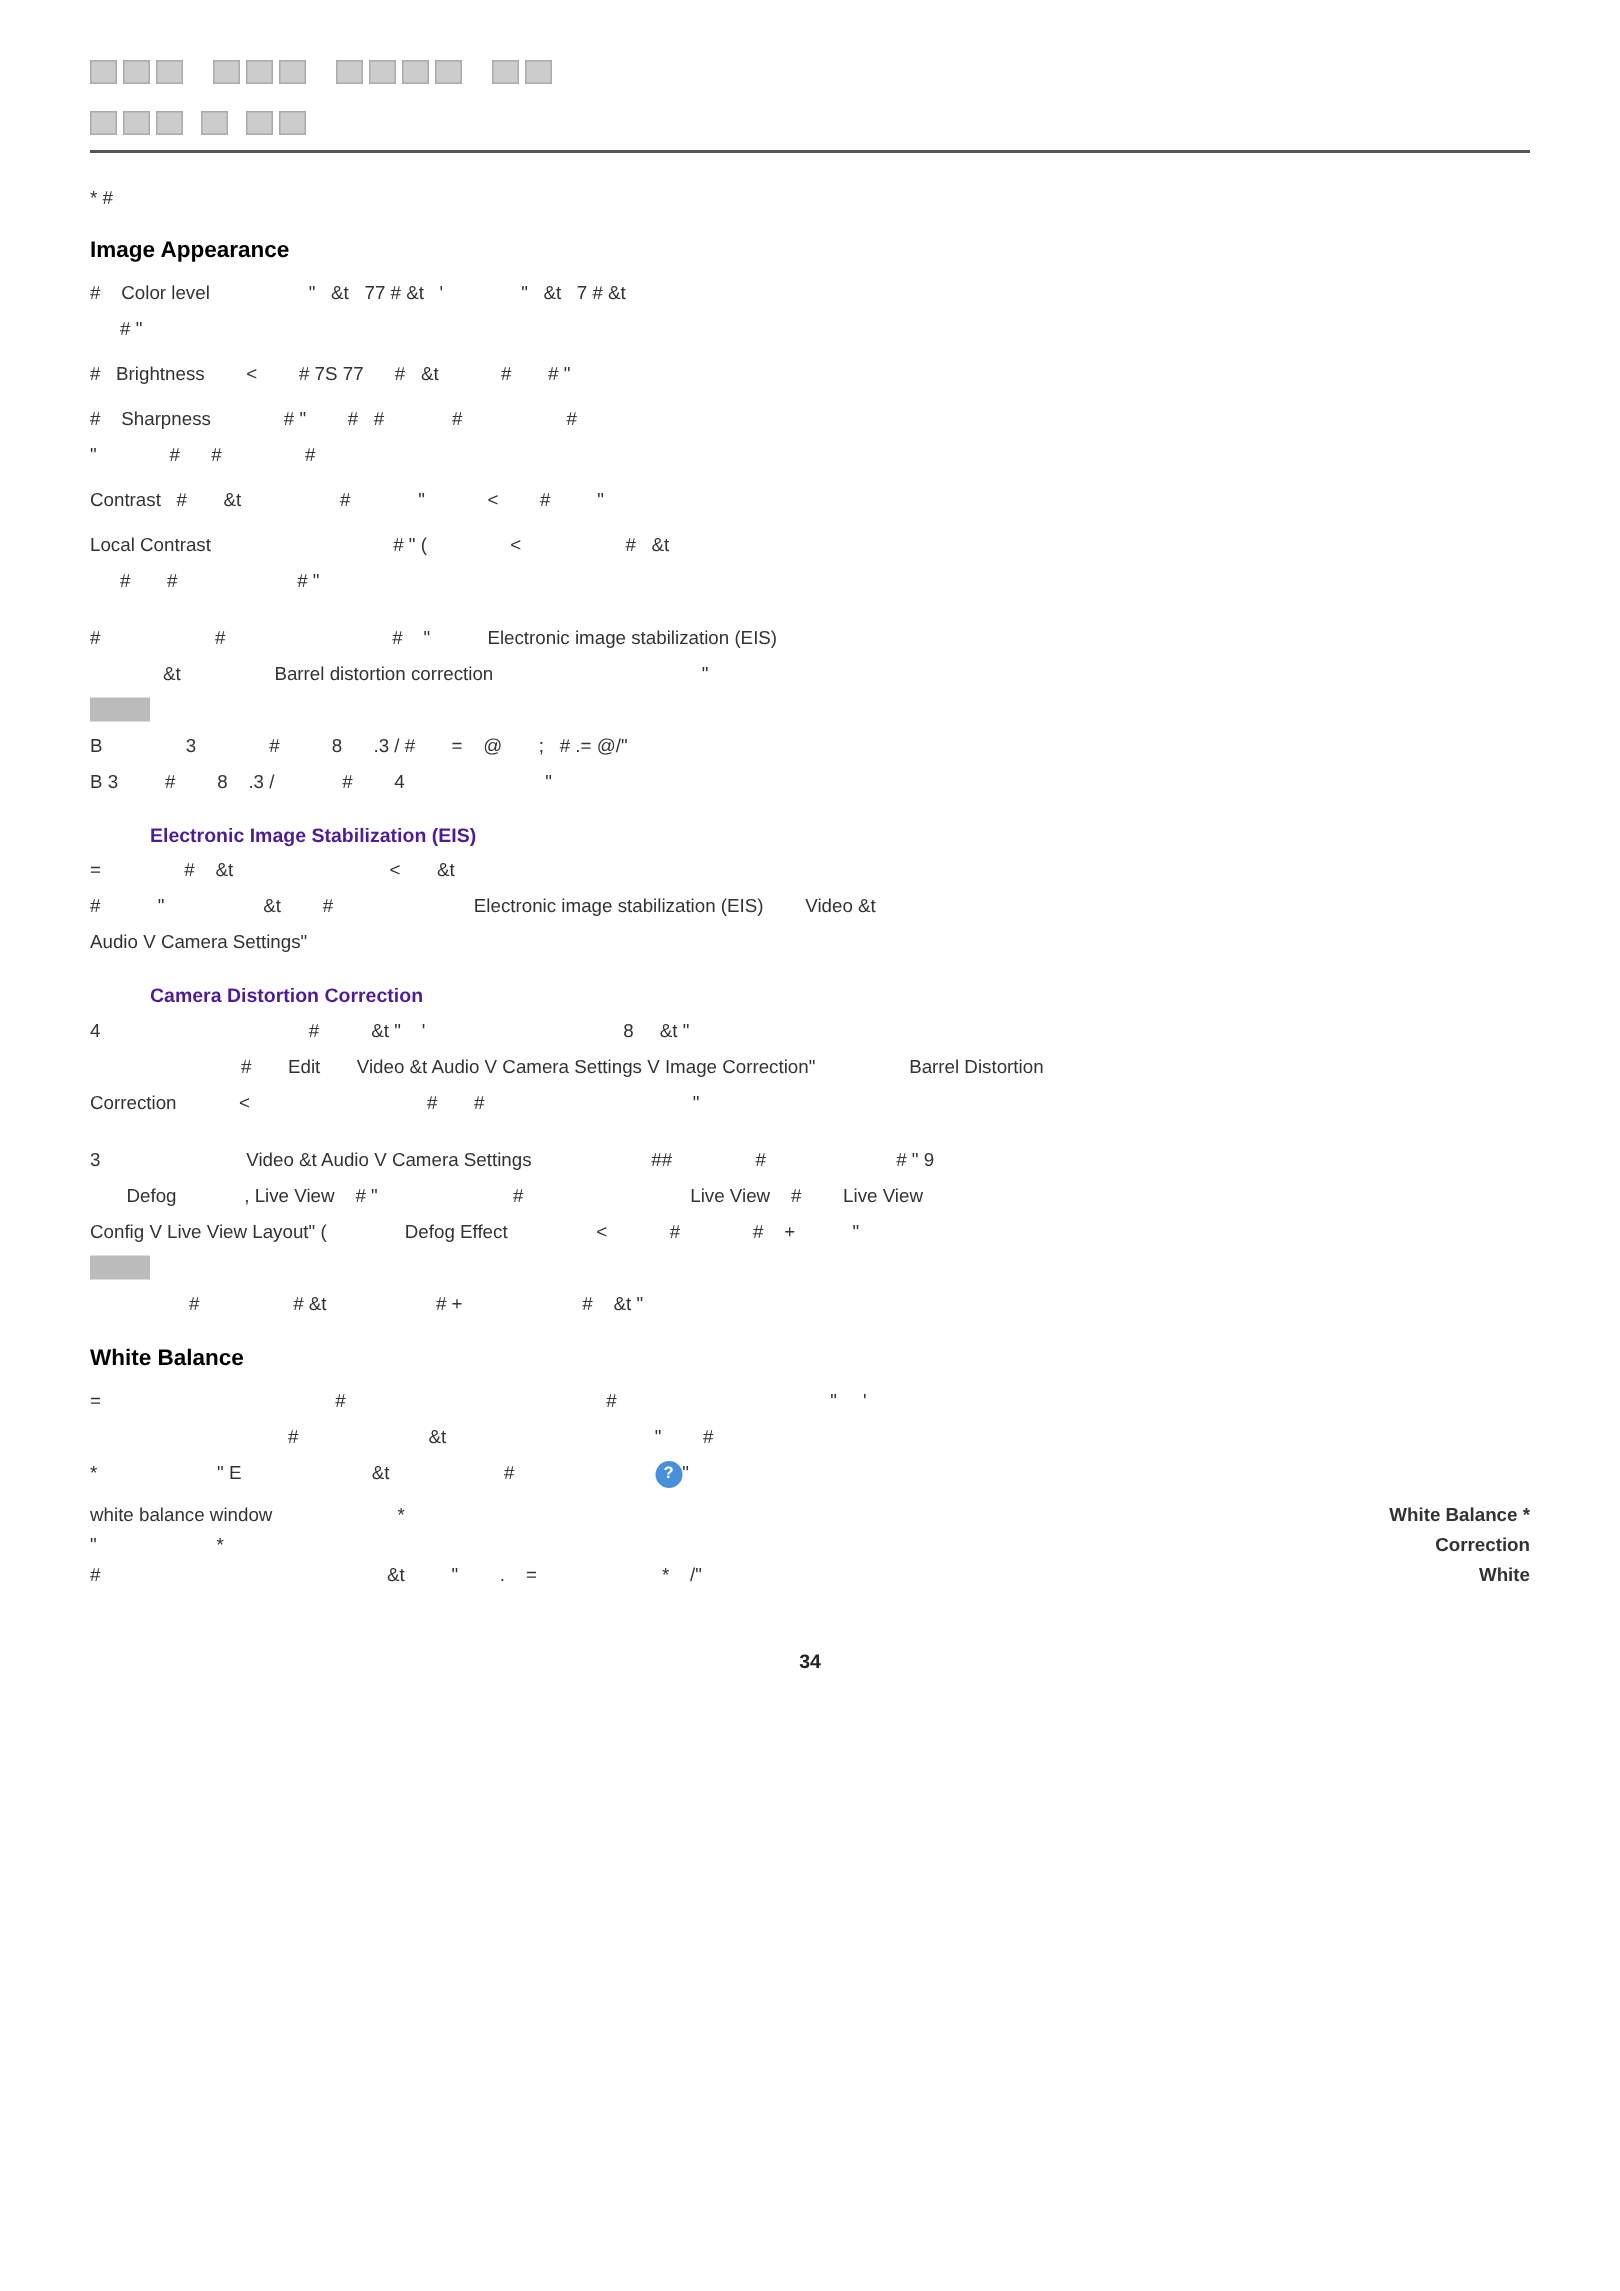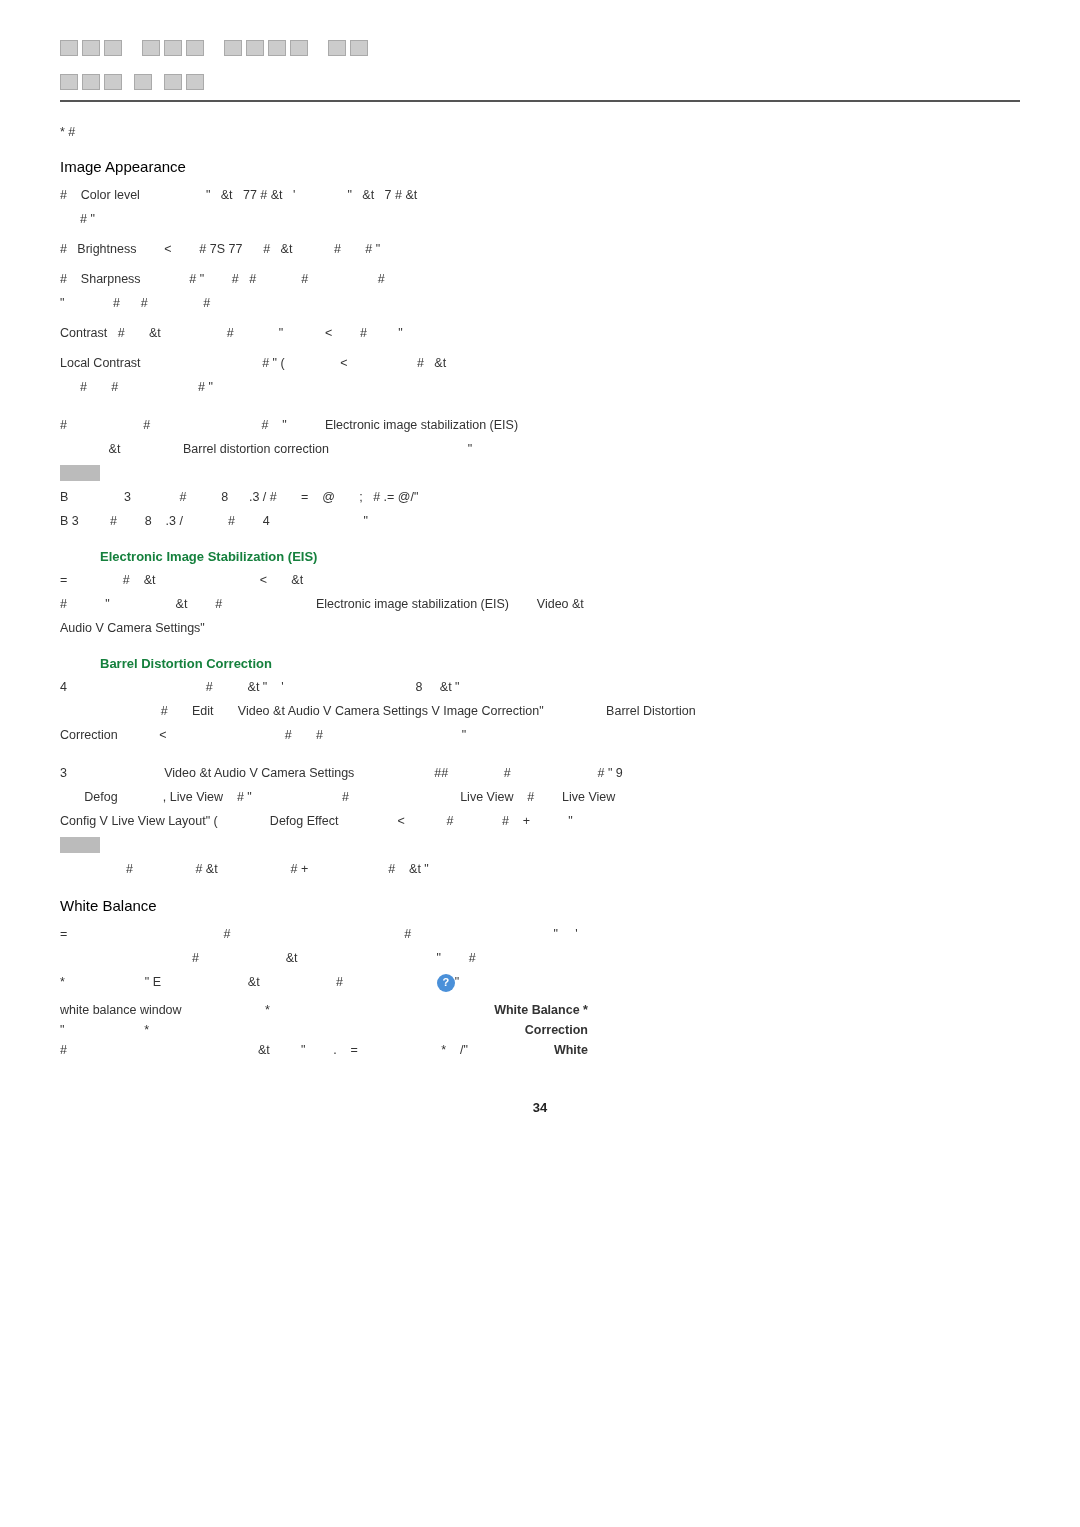--- a/index.html
+++ b/index.html
@@ -54,30 +54,30 @@
       margin: 8px 0 20px 0;
     }
 
     
     .section {
       margin-bottom: 18px;
     }
 
     .section-header {
       font-size: 15px;
-      font-weight: normal;
+      font-weight: bold;
       margin-bottom: 10px;
       color: #000;
     }
 
     .subsection-header {
       font-size: 13px;
       font-weight: bold;
       margin: 14px 0 6px 0;
-      color: #15803d;
+      color: #4c1d95;
       padding-left: 40px;
     }
 
     .content-line {
       margin: 4px 0;
       line-height: 1.6;
       color: #333;
       font-size: 12.5px;
     }
 
@@ -243,21 +243,21 @@
       <div class="content-line">
         # &nbsp;&nbsp;&nbsp;&nbsp;&nbsp;&nbsp;&nbsp;&nbsp;&nbsp; " &nbsp;&nbsp;&nbsp;&nbsp;&nbsp;&nbsp;&nbsp;&nbsp;&nbsp;&nbsp;&nbsp;&nbsp;&nbsp;&nbsp;&nbsp;&nbsp;&nbsp; &amp;t &nbsp;&nbsp;&nbsp;&nbsp;&nbsp;&nbsp; # &nbsp;&nbsp;&nbsp;&nbsp;&nbsp;&nbsp;&nbsp;&nbsp;&nbsp;&nbsp;&nbsp;&nbsp;&nbsp;&nbsp;&nbsp;&nbsp;&nbsp;&nbsp;&nbsp;&nbsp;&nbsp;&nbsp;&nbsp;&nbsp;&nbsp; Electronic image stabilization (EIS) &nbsp;&nbsp;&nbsp;&nbsp;&nbsp;&nbsp; Video &amp;t
       </div>
       <div class="content-line">
         Audio V Camera Settings"
       </div>
     </div>
   </div>
 
   <div class="section">
-    <div class="subsection-header">Barrel Distortion Correction</div>
+    <div class="subsection-header">Camera Distortion Correction</div>
 
     <div class="content-block">
       <div class="content-line">
         4 &nbsp;&nbsp;&nbsp;&nbsp;&nbsp;&nbsp;&nbsp;&nbsp;&nbsp;&nbsp;&nbsp;&nbsp;&nbsp;&nbsp;&nbsp;&nbsp;&nbsp;&nbsp;&nbsp;&nbsp;&nbsp;&nbsp;&nbsp;&nbsp;&nbsp;&nbsp;&nbsp;&nbsp;&nbsp;&nbsp;&nbsp;&nbsp;&nbsp;&nbsp;&nbsp;&nbsp;&nbsp;&nbsp; # &nbsp;&nbsp;&nbsp;&nbsp;&nbsp;&nbsp;&nbsp;&nbsp; &amp;t " &nbsp;&nbsp; ' &nbsp;&nbsp;&nbsp;&nbsp;&nbsp;&nbsp;&nbsp;&nbsp;&nbsp;&nbsp;&nbsp;&nbsp;&nbsp;&nbsp;&nbsp;&nbsp;&nbsp;&nbsp;&nbsp;&nbsp;&nbsp;&nbsp;&nbsp;&nbsp;&nbsp;&nbsp;&nbsp;&nbsp;&nbsp;&nbsp;&nbsp;&nbsp;&nbsp;&nbsp;&nbsp;&nbsp; 8 &nbsp;&nbsp;&nbsp; &amp;t "
       </div>
       <div class="content-line">
         &nbsp;&nbsp;&nbsp;&nbsp;&nbsp;&nbsp;&nbsp;&nbsp;&nbsp;&nbsp;&nbsp;&nbsp;&nbsp;&nbsp;&nbsp;&nbsp;&nbsp;&nbsp;&nbsp;&nbsp;&nbsp;&nbsp;&nbsp;&nbsp;&nbsp;&nbsp;&nbsp;&nbsp; # &nbsp;&nbsp;&nbsp;&nbsp;&nbsp; Edit &nbsp;&nbsp;&nbsp;&nbsp;&nbsp; Video &amp;t Audio V Camera Settings V Image Correction" &nbsp;&nbsp;&nbsp;&nbsp;&nbsp;&nbsp;&nbsp;&nbsp;&nbsp;&nbsp;&nbsp;&nbsp;&nbsp;&nbsp;&nbsp;&nbsp; Barrel Distortion
       </div>
       <div class="content-line">
         Correction &nbsp;&nbsp;&nbsp;&nbsp;&nbsp;&nbsp;&nbsp;&nbsp;&nbsp;&nbsp; &lt; &nbsp;&nbsp;&nbsp;&nbsp;&nbsp;&nbsp;&nbsp;&nbsp;&nbsp;&nbsp;&nbsp;&nbsp;&nbsp;&nbsp;&nbsp;&nbsp;&nbsp;&nbsp;&nbsp;&nbsp;&nbsp;&nbsp;&nbsp;&nbsp;&nbsp;&nbsp;&nbsp;&nbsp;&nbsp;&nbsp;&nbsp;&nbsp; # &nbsp;&nbsp;&nbsp;&nbsp;&nbsp; # &nbsp;&nbsp;&nbsp;&nbsp;&nbsp;&nbsp;&nbsp;&nbsp;&nbsp;&nbsp;&nbsp;&nbsp;&nbsp;&nbsp;&nbsp;&nbsp;&nbsp;&nbsp;&nbsp;&nbsp;&nbsp;&nbsp;&nbsp;&nbsp;&nbsp;&nbsp;&nbsp;&nbsp;&nbsp;&nbsp;&nbsp;&nbsp;&nbsp;&nbsp;&nbsp;&nbsp;&nbsp;&nbsp; "
@@ -294,21 +294,21 @@
         = &nbsp;&nbsp;&nbsp;&nbsp;&nbsp;&nbsp;&nbsp;&nbsp;&nbsp;&nbsp;&nbsp;&nbsp;&nbsp;&nbsp;&nbsp;&nbsp;&nbsp;&nbsp;&nbsp;&nbsp;&nbsp;&nbsp;&nbsp;&nbsp;&nbsp;&nbsp;&nbsp;&nbsp;&nbsp;&nbsp;&nbsp;&nbsp;&nbsp;&nbsp;&nbsp;&nbsp;&nbsp;&nbsp;&nbsp;&nbsp;&nbsp;&nbsp;&nbsp; # &nbsp;&nbsp;&nbsp;&nbsp;&nbsp;&nbsp;&nbsp;&nbsp;&nbsp;&nbsp;&nbsp;&nbsp;&nbsp;&nbsp;&nbsp;&nbsp;&nbsp;&nbsp;&nbsp;&nbsp;&nbsp;&nbsp;&nbsp;&nbsp;&nbsp;&nbsp;&nbsp;&nbsp;&nbsp;&nbsp;&nbsp;&nbsp;&nbsp;&nbsp;&nbsp;&nbsp;&nbsp;&nbsp;&nbsp;&nbsp;&nbsp;&nbsp;&nbsp;&nbsp;&nbsp;&nbsp;&nbsp;&nbsp; # &nbsp;&nbsp;&nbsp;&nbsp;&nbsp;&nbsp;&nbsp;&nbsp;&nbsp;&nbsp;&nbsp;&nbsp;&nbsp;&nbsp;&nbsp;&nbsp;&nbsp;&nbsp;&nbsp;&nbsp;&nbsp;&nbsp;&nbsp;&nbsp;&nbsp;&nbsp;&nbsp;&nbsp;&nbsp;&nbsp;&nbsp;&nbsp;&nbsp;&nbsp;&nbsp;&nbsp;&nbsp;&nbsp;&nbsp; " &nbsp;&nbsp;&nbsp; '
       </div>
       <div class="content-line">
         &nbsp;&nbsp;&nbsp;&nbsp;&nbsp;&nbsp;&nbsp;&nbsp;&nbsp;&nbsp;&nbsp;&nbsp;&nbsp;&nbsp;&nbsp;&nbsp;&nbsp;&nbsp;&nbsp;&nbsp;&nbsp;&nbsp;&nbsp;&nbsp;&nbsp;&nbsp;&nbsp;&nbsp;&nbsp;&nbsp;&nbsp;&nbsp;&nbsp;&nbsp;&nbsp;&nbsp;&nbsp; # &nbsp;&nbsp;&nbsp;&nbsp;&nbsp;&nbsp;&nbsp;&nbsp;&nbsp;&nbsp;&nbsp;&nbsp;&nbsp;&nbsp;&nbsp;&nbsp;&nbsp;&nbsp;&nbsp;&nbsp;&nbsp;&nbsp;&nbsp; &amp;t &nbsp;&nbsp;&nbsp;&nbsp;&nbsp;&nbsp;&nbsp;&nbsp;&nbsp;&nbsp;&nbsp;&nbsp;&nbsp;&nbsp;&nbsp;&nbsp;&nbsp;&nbsp;&nbsp;&nbsp;&nbsp;&nbsp;&nbsp;&nbsp;&nbsp;&nbsp;&nbsp;&nbsp;&nbsp;&nbsp;&nbsp;&nbsp;&nbsp;&nbsp;&nbsp;&nbsp;&nbsp;&nbsp; " &nbsp;&nbsp;&nbsp;&nbsp;&nbsp;&nbsp; #
       </div>
       <div class="content-line">
         * &nbsp;&nbsp;&nbsp;&nbsp;&nbsp;&nbsp;&nbsp;&nbsp;&nbsp;&nbsp;&nbsp;&nbsp;&nbsp;&nbsp;&nbsp;&nbsp;&nbsp;&nbsp;&nbsp;&nbsp;&nbsp; " E &nbsp;&nbsp;&nbsp;&nbsp;&nbsp;&nbsp;&nbsp;&nbsp;&nbsp;&nbsp;&nbsp;&nbsp;&nbsp;&nbsp;&nbsp;&nbsp;&nbsp;&nbsp;&nbsp;&nbsp;&nbsp;&nbsp;&nbsp; &amp;t &nbsp;&nbsp;&nbsp;&nbsp;&nbsp;&nbsp;&nbsp;&nbsp;&nbsp;&nbsp;&nbsp;&nbsp;&nbsp;&nbsp;&nbsp;&nbsp;&nbsp;&nbsp;&nbsp;&nbsp; # &nbsp;&nbsp;&nbsp;&nbsp;&nbsp;&nbsp;&nbsp;&nbsp;&nbsp;&nbsp;&nbsp;&nbsp;&nbsp;&nbsp;&nbsp;&nbsp;&nbsp;&nbsp;&nbsp;&nbsp;&nbsp;&nbsp;&nbsp;&nbsp;&nbsp; 
         <span class="help-icon">?</span>"
       </div>
 
-      <div class="content-line" style="margin-top: 8px; display: flex; align-items: flex-start;">
+      <div class="content-line" style="margin-top: 8px; display: flex; justify-content: space-between; align-items: flex-start;">
         <div>
           <div>white balance window &nbsp;&nbsp;&nbsp;&nbsp;&nbsp;&nbsp;&nbsp;&nbsp;&nbsp;&nbsp;&nbsp;&nbsp;&nbsp;&nbsp;&nbsp;&nbsp;&nbsp;&nbsp;&nbsp;&nbsp;&nbsp;&nbsp; *</div>
           <div>" &nbsp;&nbsp;&nbsp;&nbsp;&nbsp;&nbsp;&nbsp;&nbsp;&nbsp;&nbsp;&nbsp;&nbsp;&nbsp;&nbsp;&nbsp;&nbsp;&nbsp;&nbsp;&nbsp;&nbsp;&nbsp; *</div>
           <div># &nbsp;&nbsp;&nbsp;&nbsp;&nbsp;&nbsp;&nbsp;&nbsp;&nbsp;&nbsp;&nbsp;&nbsp;&nbsp;&nbsp;&nbsp;&nbsp;&nbsp;&nbsp;&nbsp;&nbsp;&nbsp;&nbsp;&nbsp;&nbsp;&nbsp;&nbsp;&nbsp;&nbsp;&nbsp;&nbsp;&nbsp;&nbsp;&nbsp;&nbsp;&nbsp;&nbsp;&nbsp;&nbsp;&nbsp;&nbsp;&nbsp;&nbsp;&nbsp;&nbsp;&nbsp;&nbsp;&nbsp;&nbsp;&nbsp;&nbsp;&nbsp;&nbsp;&nbsp; &amp;t &nbsp;&nbsp;&nbsp;&nbsp;&nbsp;&nbsp;&nbsp; " &nbsp;&nbsp;&nbsp;&nbsp;&nbsp;&nbsp; . &nbsp;&nbsp; = &nbsp;&nbsp;&nbsp;&nbsp;&nbsp;&nbsp;&nbsp;&nbsp;&nbsp;&nbsp;&nbsp;&nbsp;&nbsp;&nbsp;&nbsp;&nbsp;&nbsp;&nbsp;&nbsp;&nbsp;&nbsp;&nbsp; * &nbsp;&nbsp; /" </div>
         </div>
         <div style="text-align: right; min-width: 120px; font-weight: bold;">
           <div><strong>White Balance</strong> <span>*</span></div>
           <div>Correction</div>
           <div>White</div>
         </div>

